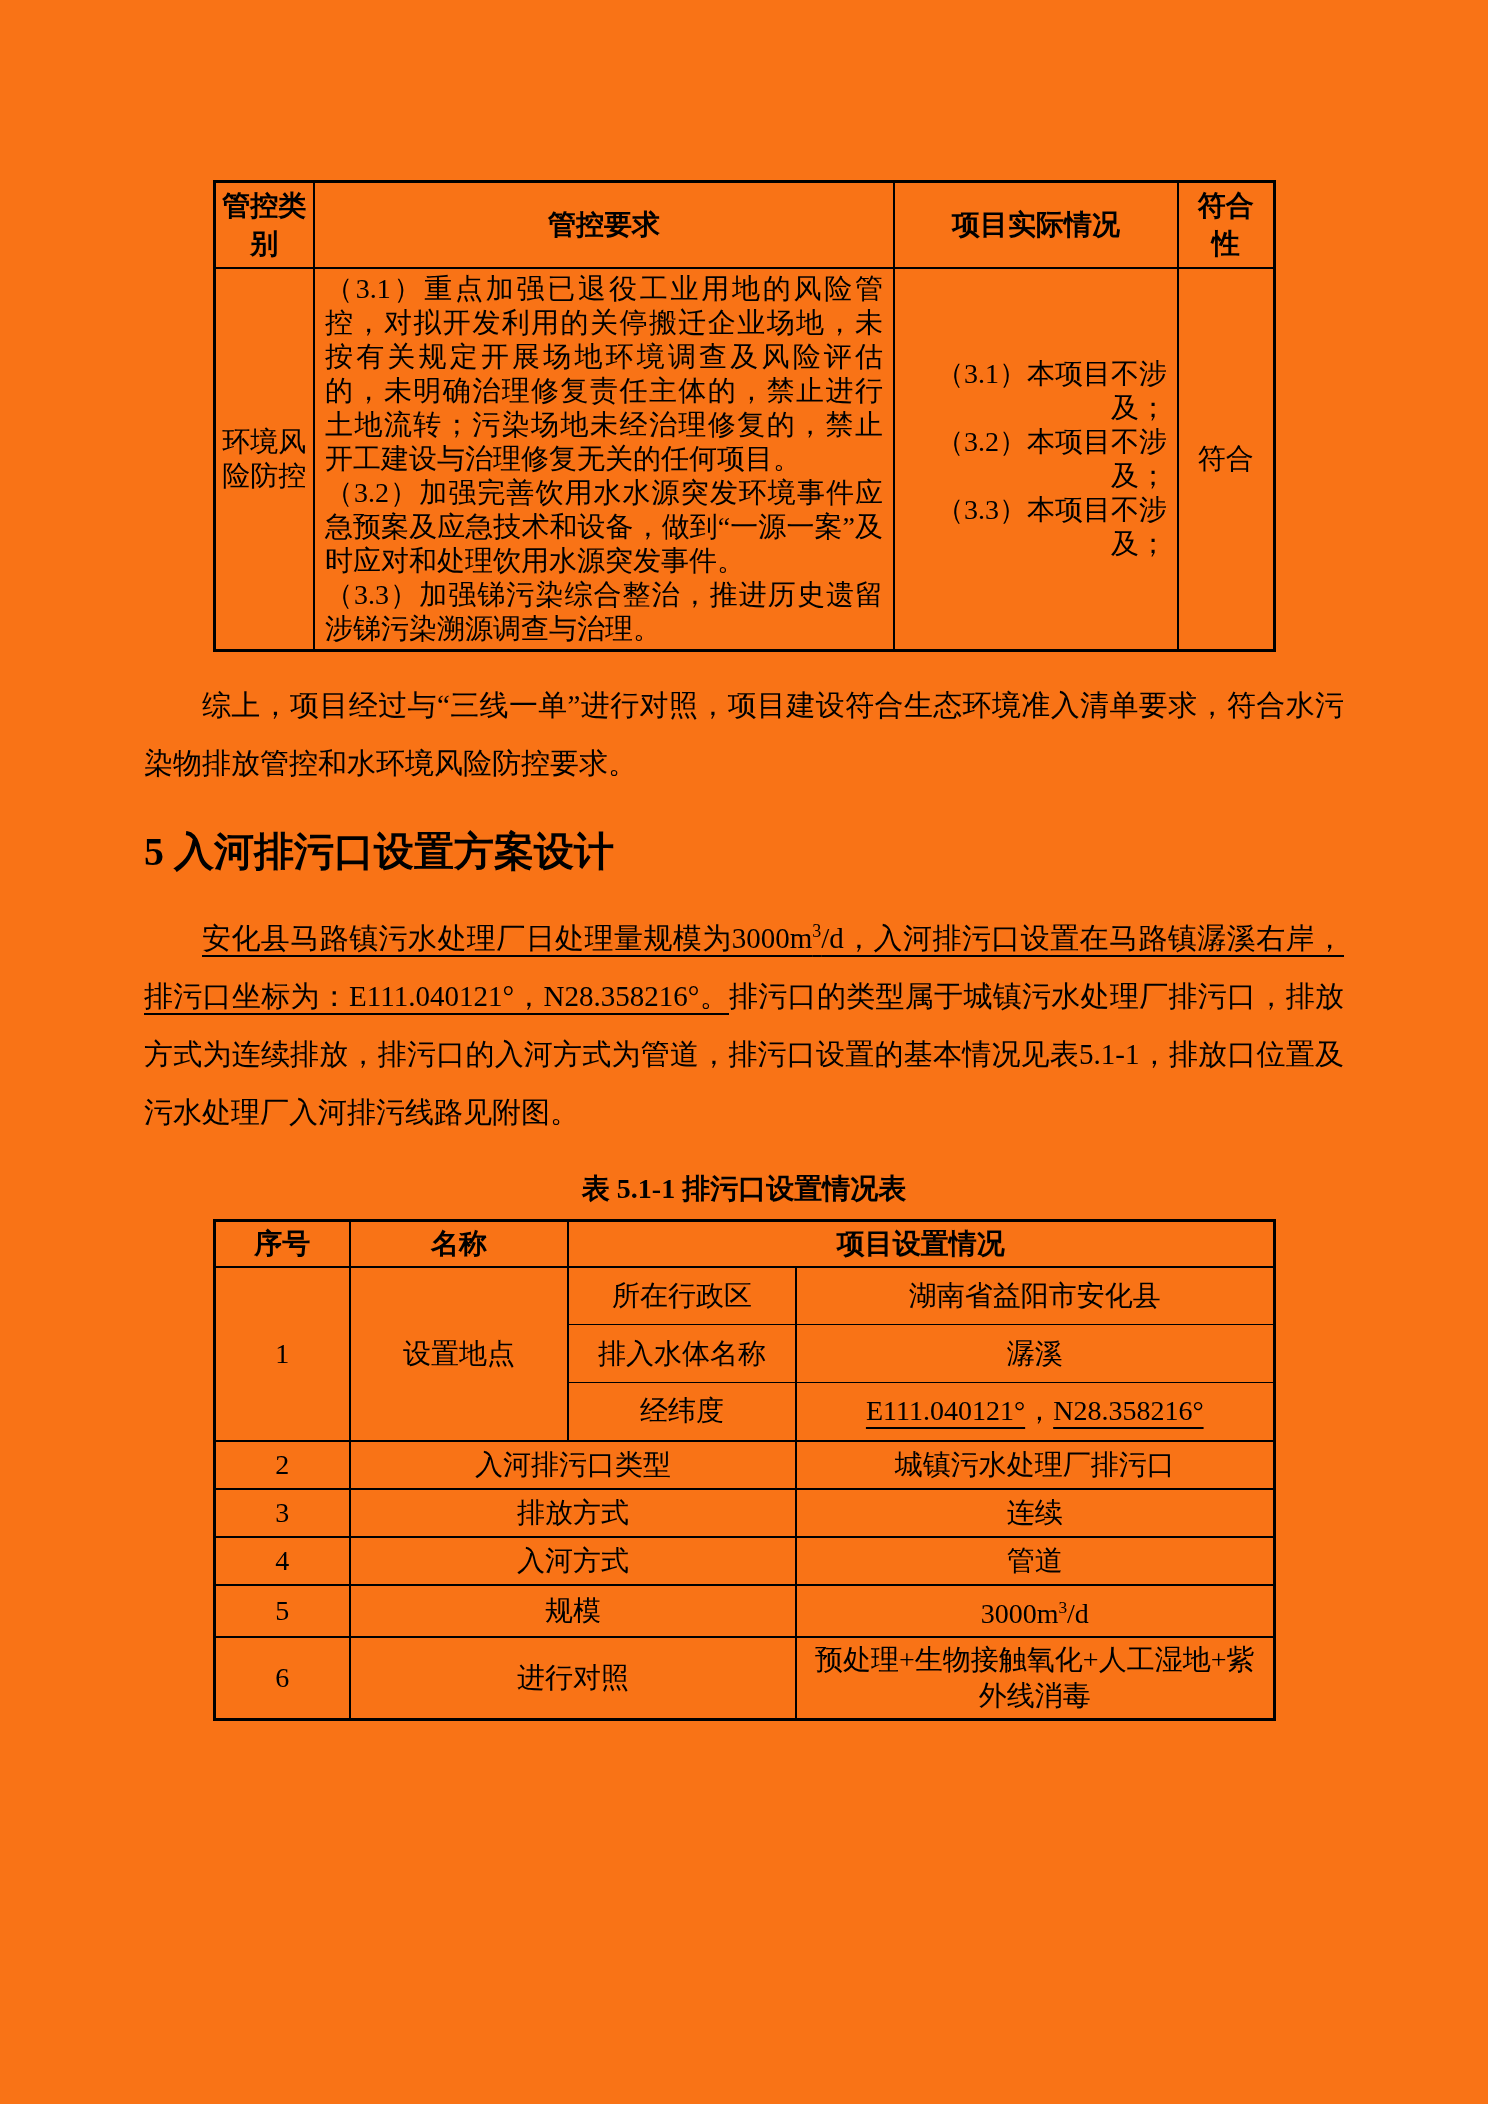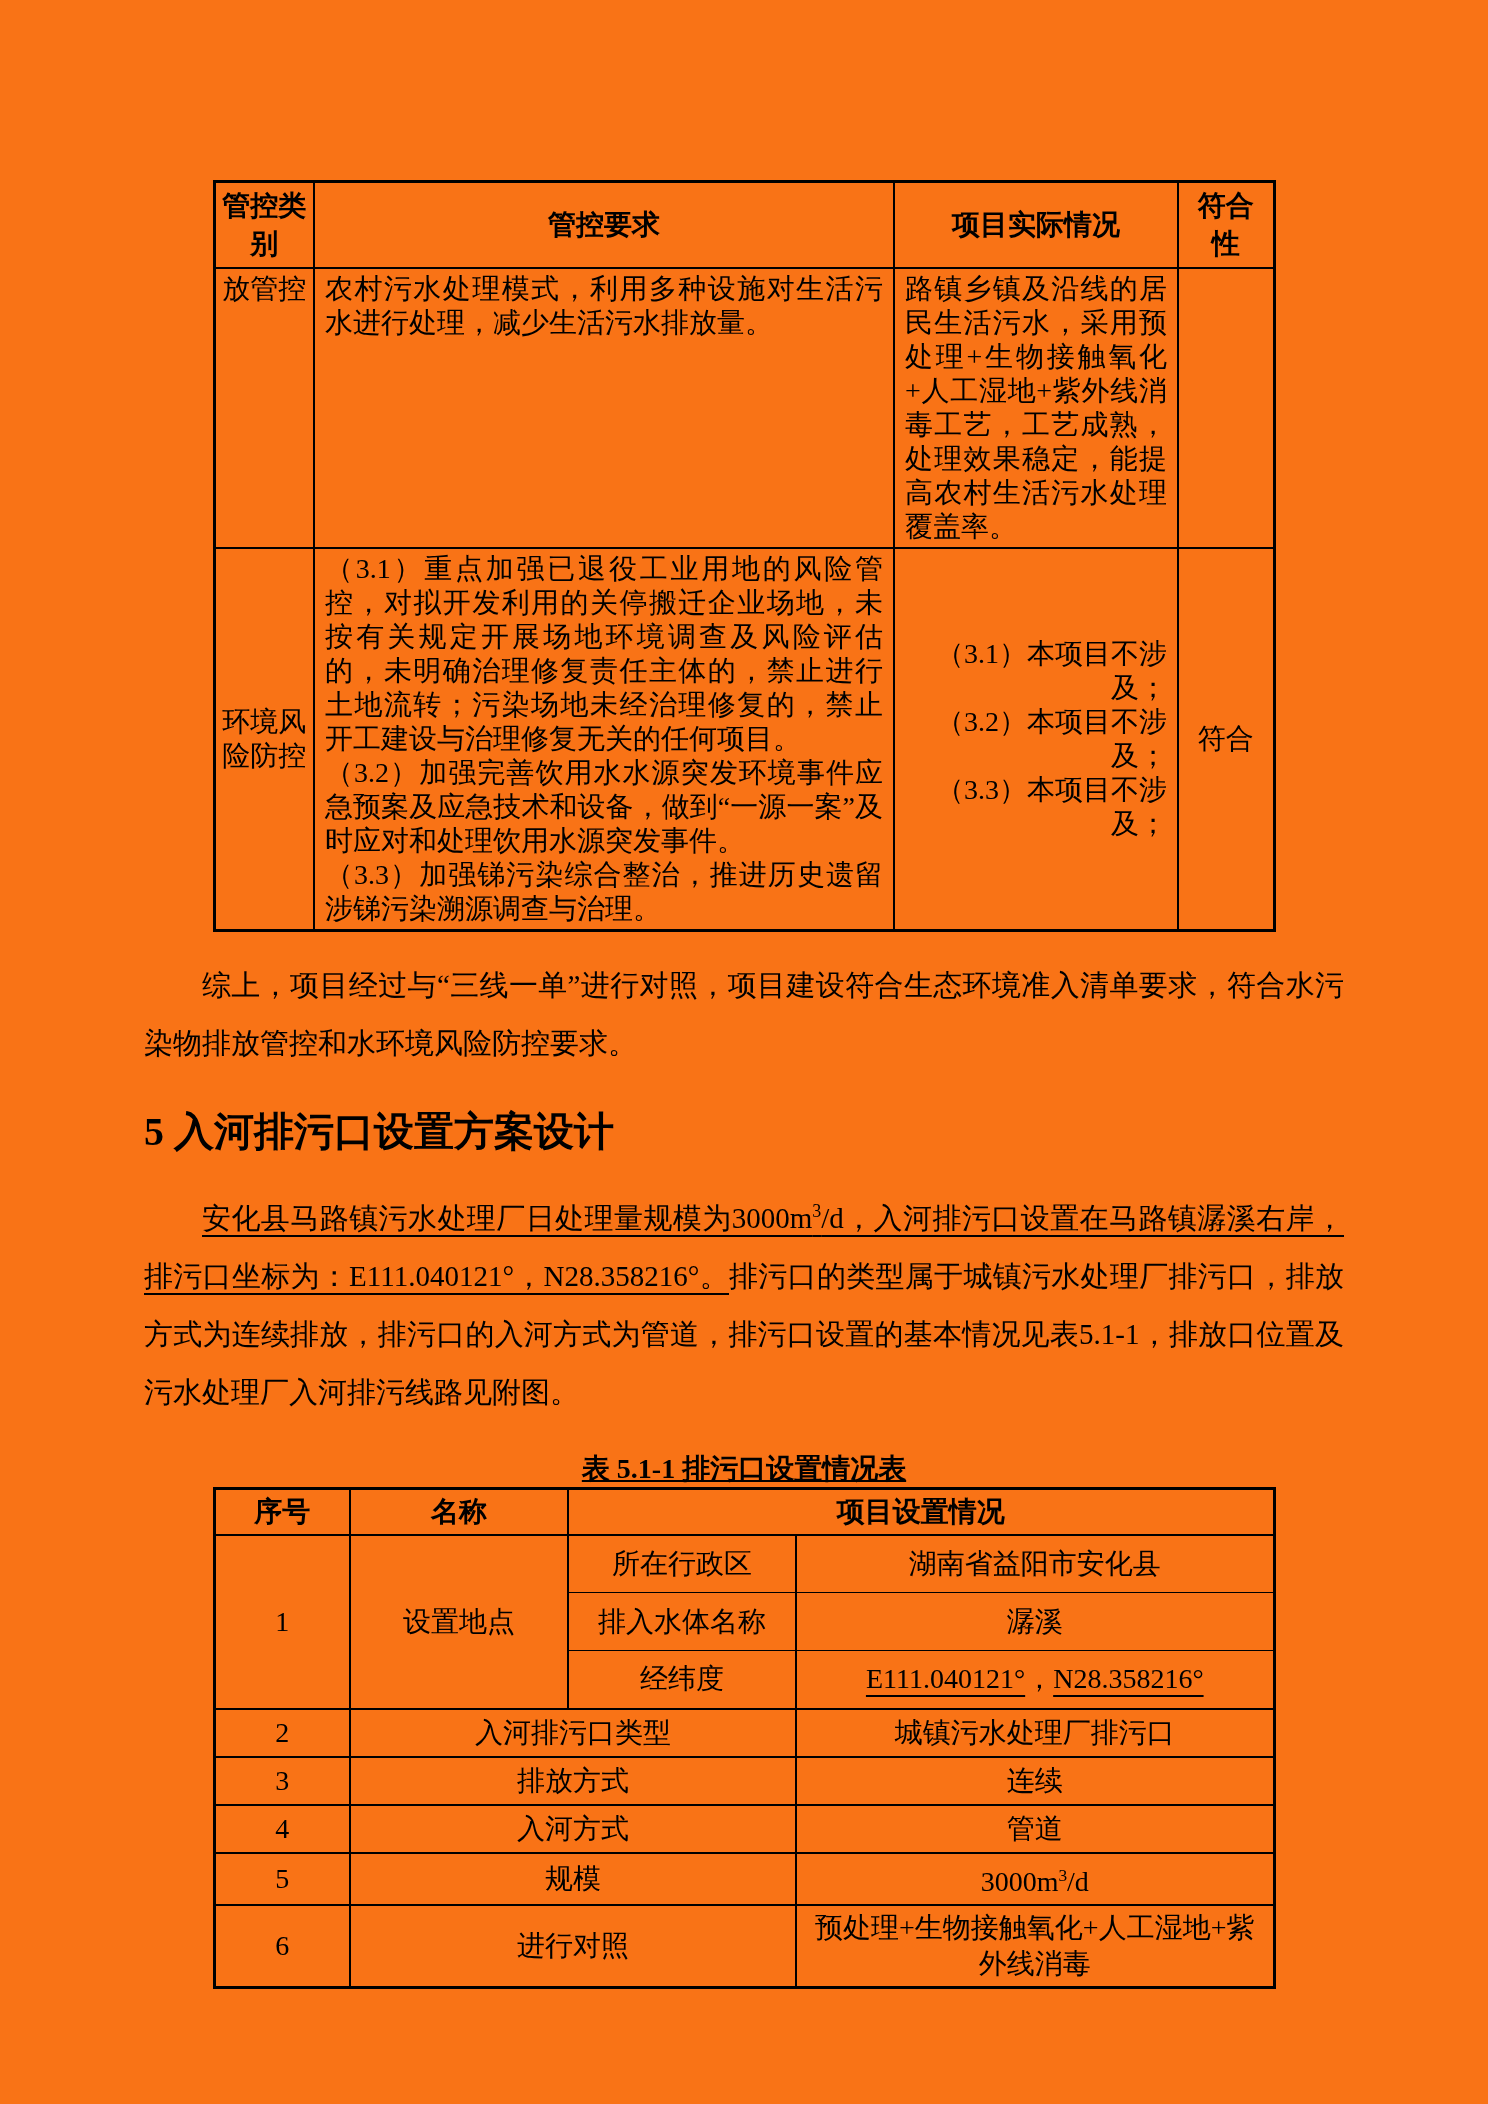--- a/index.html
+++ b/index.html
@@ -49,21 +49,21 @@
   h2.sec {
     font-size: 36px; font-weight: bold; line-height: 48px;
     margin-top: 38px;
   }
   .u { text-decoration: underline; text-decoration-thickness: 2px; text-underline-offset: 7px; }
   sup { font-size: 0.62em; }
 
   
   .caption {
     font-size: 28px; font-weight: bold; text-align: center;
-    margin-top: 30px; line-height: 36px; text-decoration: underline;
+    margin-top: 30px; margin-bottom: 12px; line-height: 36px;
   }
   .outlet td {
     font-size: 28px; line-height: 36px; text-align: center;
     vertical-align: middle; padding: 4px 10px;
   }
   .outlet td.hd { font-weight: bold; height: 44px; }
   .outlet tr.sub td { height: 58px; border-width: 1px 2px; }
   .outlet tr.sub td.merged-border { border-width: 1px 2px; }
   .outlet tr.numrow td { height: 48px; }
   .outlet td.no-cell { }
@@ -83,26 +83,20 @@
       </colgroup>
       <thead>
         <tr>
           <th>管控类别</th>
           <th>管控要求</th>
           <th>项目实际情况</th>
           <th>符合性</th>
         </tr>
       </thead>
       <tbody>
-        <tr class="r1">
-          <td class="cat">放管控</td>
-          <td>农村污水处理模式，利用多种设施对生活污水进行处理，减少生活污水排放量。</td>
-          <td>路镇乡镇及沿线的居民生活污水，采用预处理+生物接触氧化+人工湿地+紫外线消毒工艺，工艺成熟，处理效果稳定，能提高农村生活污水处理覆盖率。</td>
-          <td class="comp"></td>
-        </tr>
         <tr class="r2">
           <td class="cat">环境风险防控</td>
           <td class="pre">（3.1）重点加强已退役工业用地的风险管控，对拟开发利用的关停搬迁企业场地，未按有关规定开展场地环境调查及风险评估的，未明确治理修复责任主体的，禁止进行土地流转；污染场地未经治理修复的，禁止开工建设与治理修复无关的任何项目。
 （3.2）加强完善饮用水水源突发环境事件应急预案及应急技术和设备，做到“一源一案”及时应对和处理饮用水源突发事件。
 （3.3）加强锑污染综合整治，推进历史遗留涉锑污染溯源调查与治理。</td>
           <td class="pre act-mid">（3.1）本项目不涉及；
 （3.2）本项目不涉及；
 （3.3）本项目不涉及；</td>
           <td class="comp">符合</td>
         </tr>

